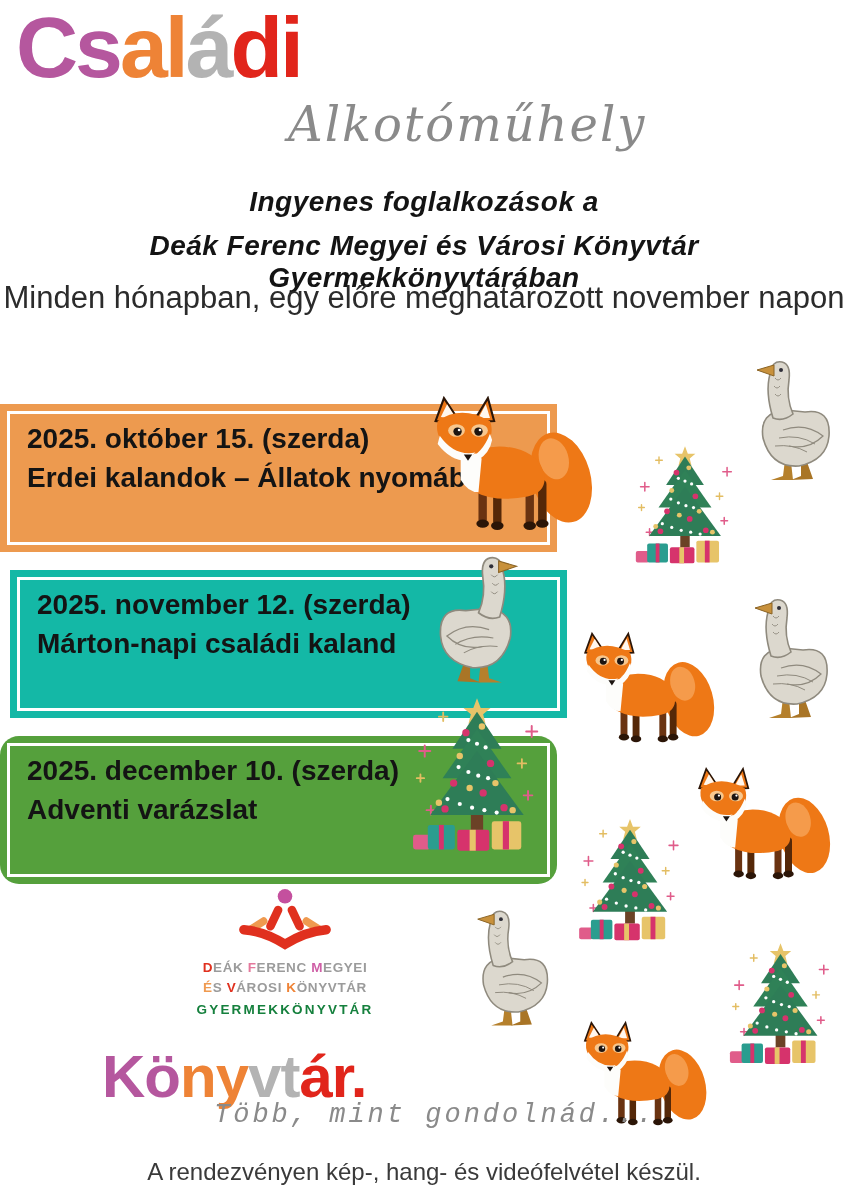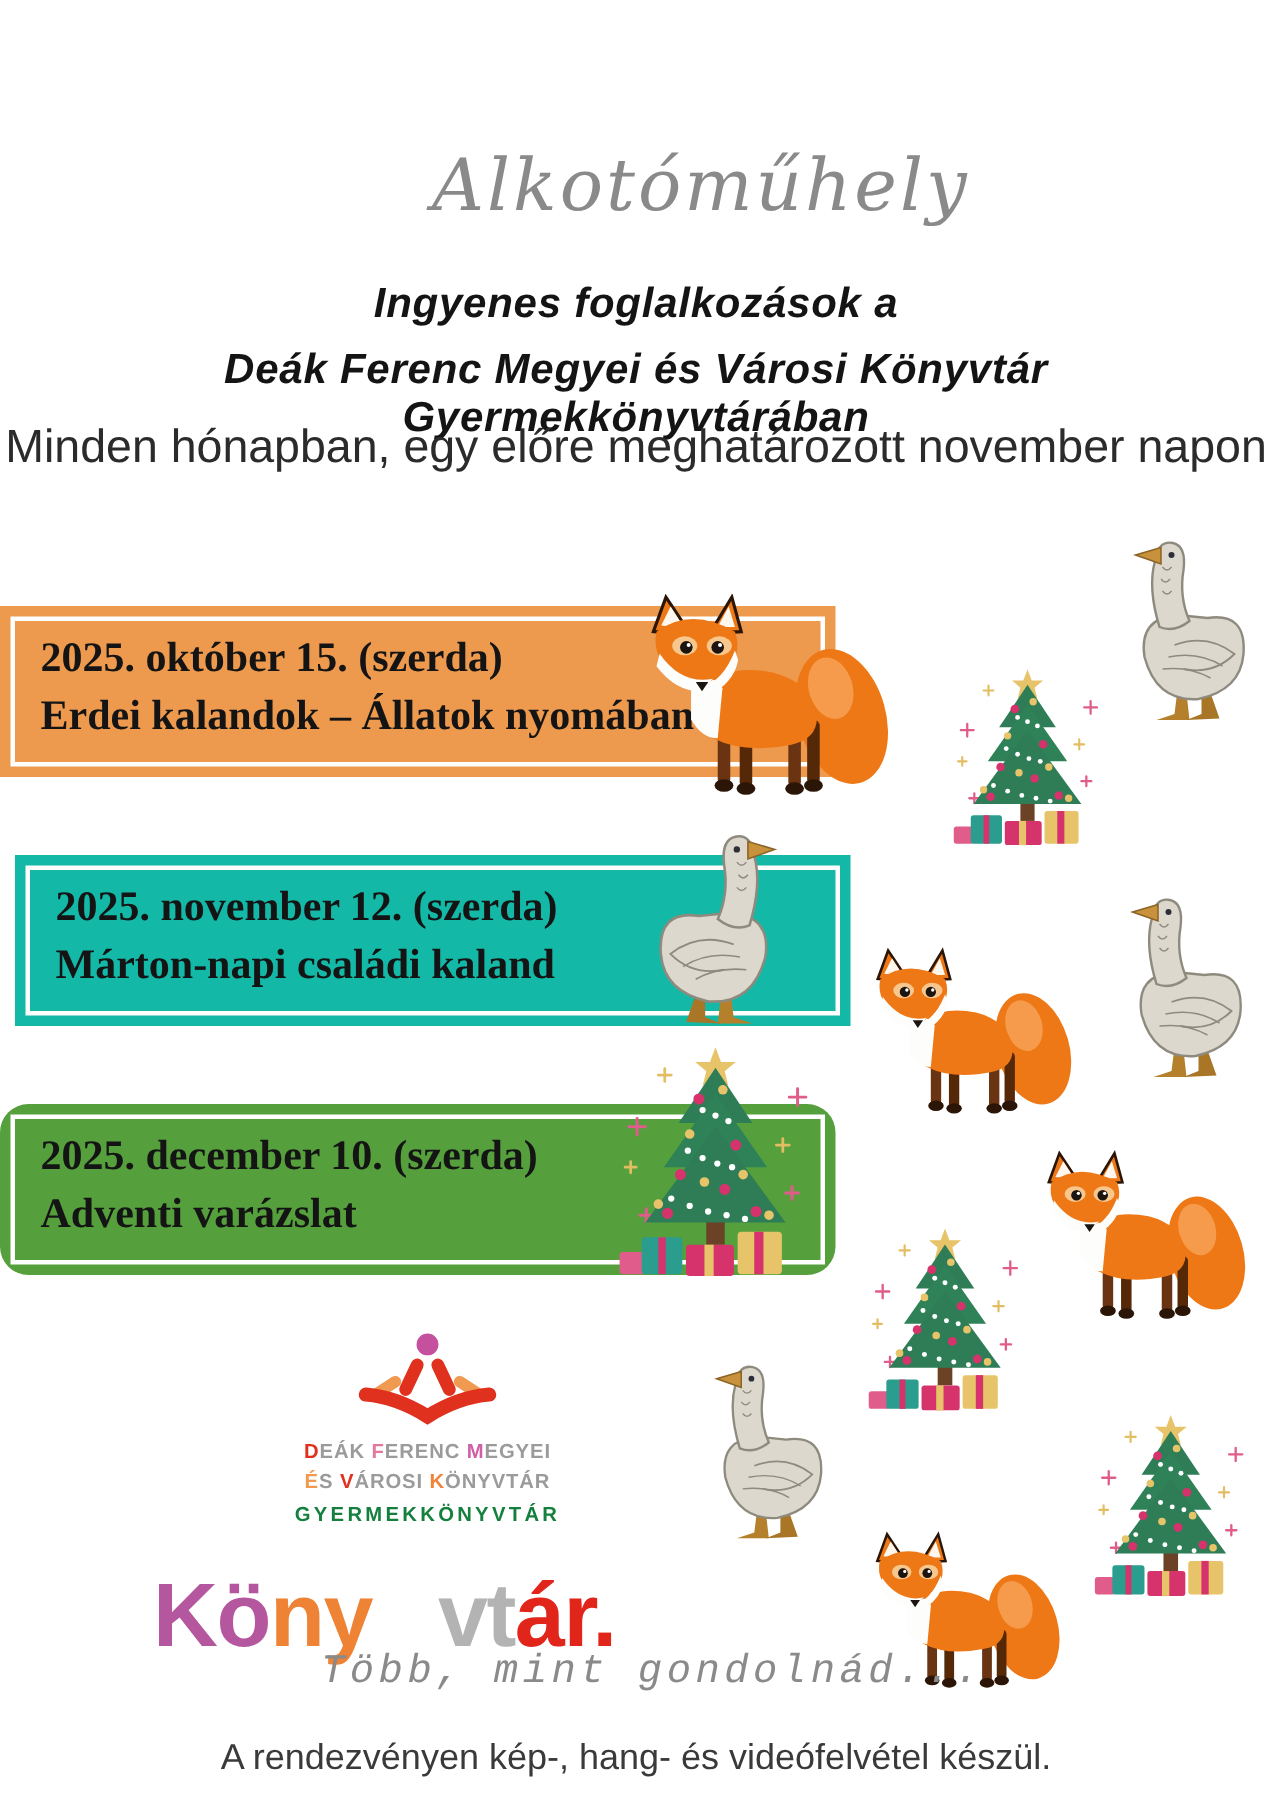--- a/index.html
+++ b/index.html
@@ -16,21 +16,21 @@
   .brush{position:absolute;width:848px;text-align:center;font-weight:700;font-style:italic;
          color:#141414;font-size:28px;letter-spacing:0.5px;}
   .intro1{top:186px;}
   .intro2{top:230px;}
   .plain{position:absolute;width:848px;text-align:center;color:#2b2b2b;font-size:31px;
          font-weight:400;}
   .sched1{top:280px;}
   .sched2{top:317px;}
 
   
-  .banner{position:absolute;left:0;width:557px;height:114px;font-family:Liberation Serif, serif;}
+  .banner{position:absolute;left:0;width:557px;height:148px;}
   .banner .frame{position:absolute;inset:7px;border:3px solid #ffffff;}
   .banner-orange{top:404px;background:#ED9A4F;}
   .banner-blue{top:570px;background:#4C6EE6;}
   .banner-green{top:736px;background:#55A03C;}
   .banner .line1{position:absolute;left:27px;top:19px;font-size:28px;font-weight:700;color:#141414;}
   .banner .line2{position:absolute;left:27px;top:58px;font-size:28px;font-weight:700;color:#141414;}
 
   
   .deco{position:absolute;}
   .flip{transform:scaleX(-1);}
@@ -167,20 +167,21 @@
         <circle cx="55" cy="12" r="8.5" fill="#C4509E"></circle>
         <line x1="47" y1="28" x2="38" y2="47" stroke="#E0301E" stroke-width="10" stroke-linecap="round"></line>
         <line x1="63" y1="28" x2="72" y2="47" stroke="#E0301E" stroke-width="10" stroke-linecap="round"></line>
         <line x1="30" y1="41" x2="13" y2="52" stroke="#EF9A50" stroke-width="9" stroke-linecap="round"></line>
         <line x1="80" y1="41" x2="97" y2="52" stroke="#EF9A50" stroke-width="9" stroke-linecap="round"></line>
         <path d="M7 51 Q31 53 55 68 Q79 53 103 51" fill="none" stroke="#E0301E" stroke-width="11" stroke-linecap="round"></path>
       </g>
     </defs>
   </svg>
 
+  <div class="brand-title"><span style="color: rgb(181, 87, 158);">Cs</span><span style="color: rgb(238, 131, 54);">al</span><span style="color: rgb(179, 179, 179);">á</span><span style="color: rgb(225, 37, 27);">di</span></div>
   <div class="brand-subtitle">Alkotóműhely</div>
 
   <div class="brush intro2">Deák Ferenc Megyei és Városi Könyvtár Gyermekkönyvtárában</div>
   <div class="brush intro1">Ingyenes foglalkozások a</div>
   <div class="plain sched1">Minden hónapban, egy előre meghatározott november napon</div>
 
   <div class="banner banner-orange" style="background: rgb(237, 154, 79);">
     <div class="frame"></div>
     <div class="line1">2025. október 15. (szerda)</div>
     <div class="line2">Erdei kalandok – Állatok nyomában</div>
@@ -235,17 +236,17 @@
 
   <div class="library-logo">
     <svg width="96" height="72" viewBox="0 0 110 84">
         <use href="#booklogo"></use>
       </svg>
     <div class="lib-line"><span style="color: rgb(224, 48, 30);">D</span><span style="color: rgb(155, 155, 155);">EÁK </span><span style="color: rgb(228, 120, 156);">F</span><span style="color: rgb(155, 155, 155);">ERENC </span><span style="color: rgb(207, 95, 166);">M</span><span style="color: rgb(155, 155, 155);">EGYEI</span></div>
     <div class="lib-line"><span style="color: rgb(239, 154, 80);">É</span><span style="color: rgb(155, 155, 155);">S </span><span style="color: rgb(224, 48, 30);">V</span><span style="color: rgb(155, 155, 155);">ÁROSI </span><span style="color: rgb(239, 131, 54);">K</span><span style="color: rgb(155, 155, 155);">ÖNYVTÁR</span></div>
     <div class="lib-line3">GYERMEKKÖNYVTÁR</div>
   </div>
 
-  <div class="konyvtar"><span style="color: rgb(181, 87, 158);">Kö</span><span style="color: rgb(238, 131, 54);">ny</span><span style="color: rgb(179, 179, 179); margin-left: 44px;">vt</span><span style="color: rgb(225, 37, 27);">ár.</span></div>
+  <div class="konyvtar"><span style="color: rgb(181, 87, 158);">Kö</span><span style="color: rgb(238, 131, 54);">ny</span><span style="color: rgb(179, 179, 179);">vt</span><span style="color: rgb(225, 37, 27);">ár.</span></div>
   <div class="tagline">Több, mint gondolnád...</div>
 
   <div class="footer-note">A rendezvényen kép-, hang- és videófelvétel készül.</div>
 </div>
 
 </body></html>

